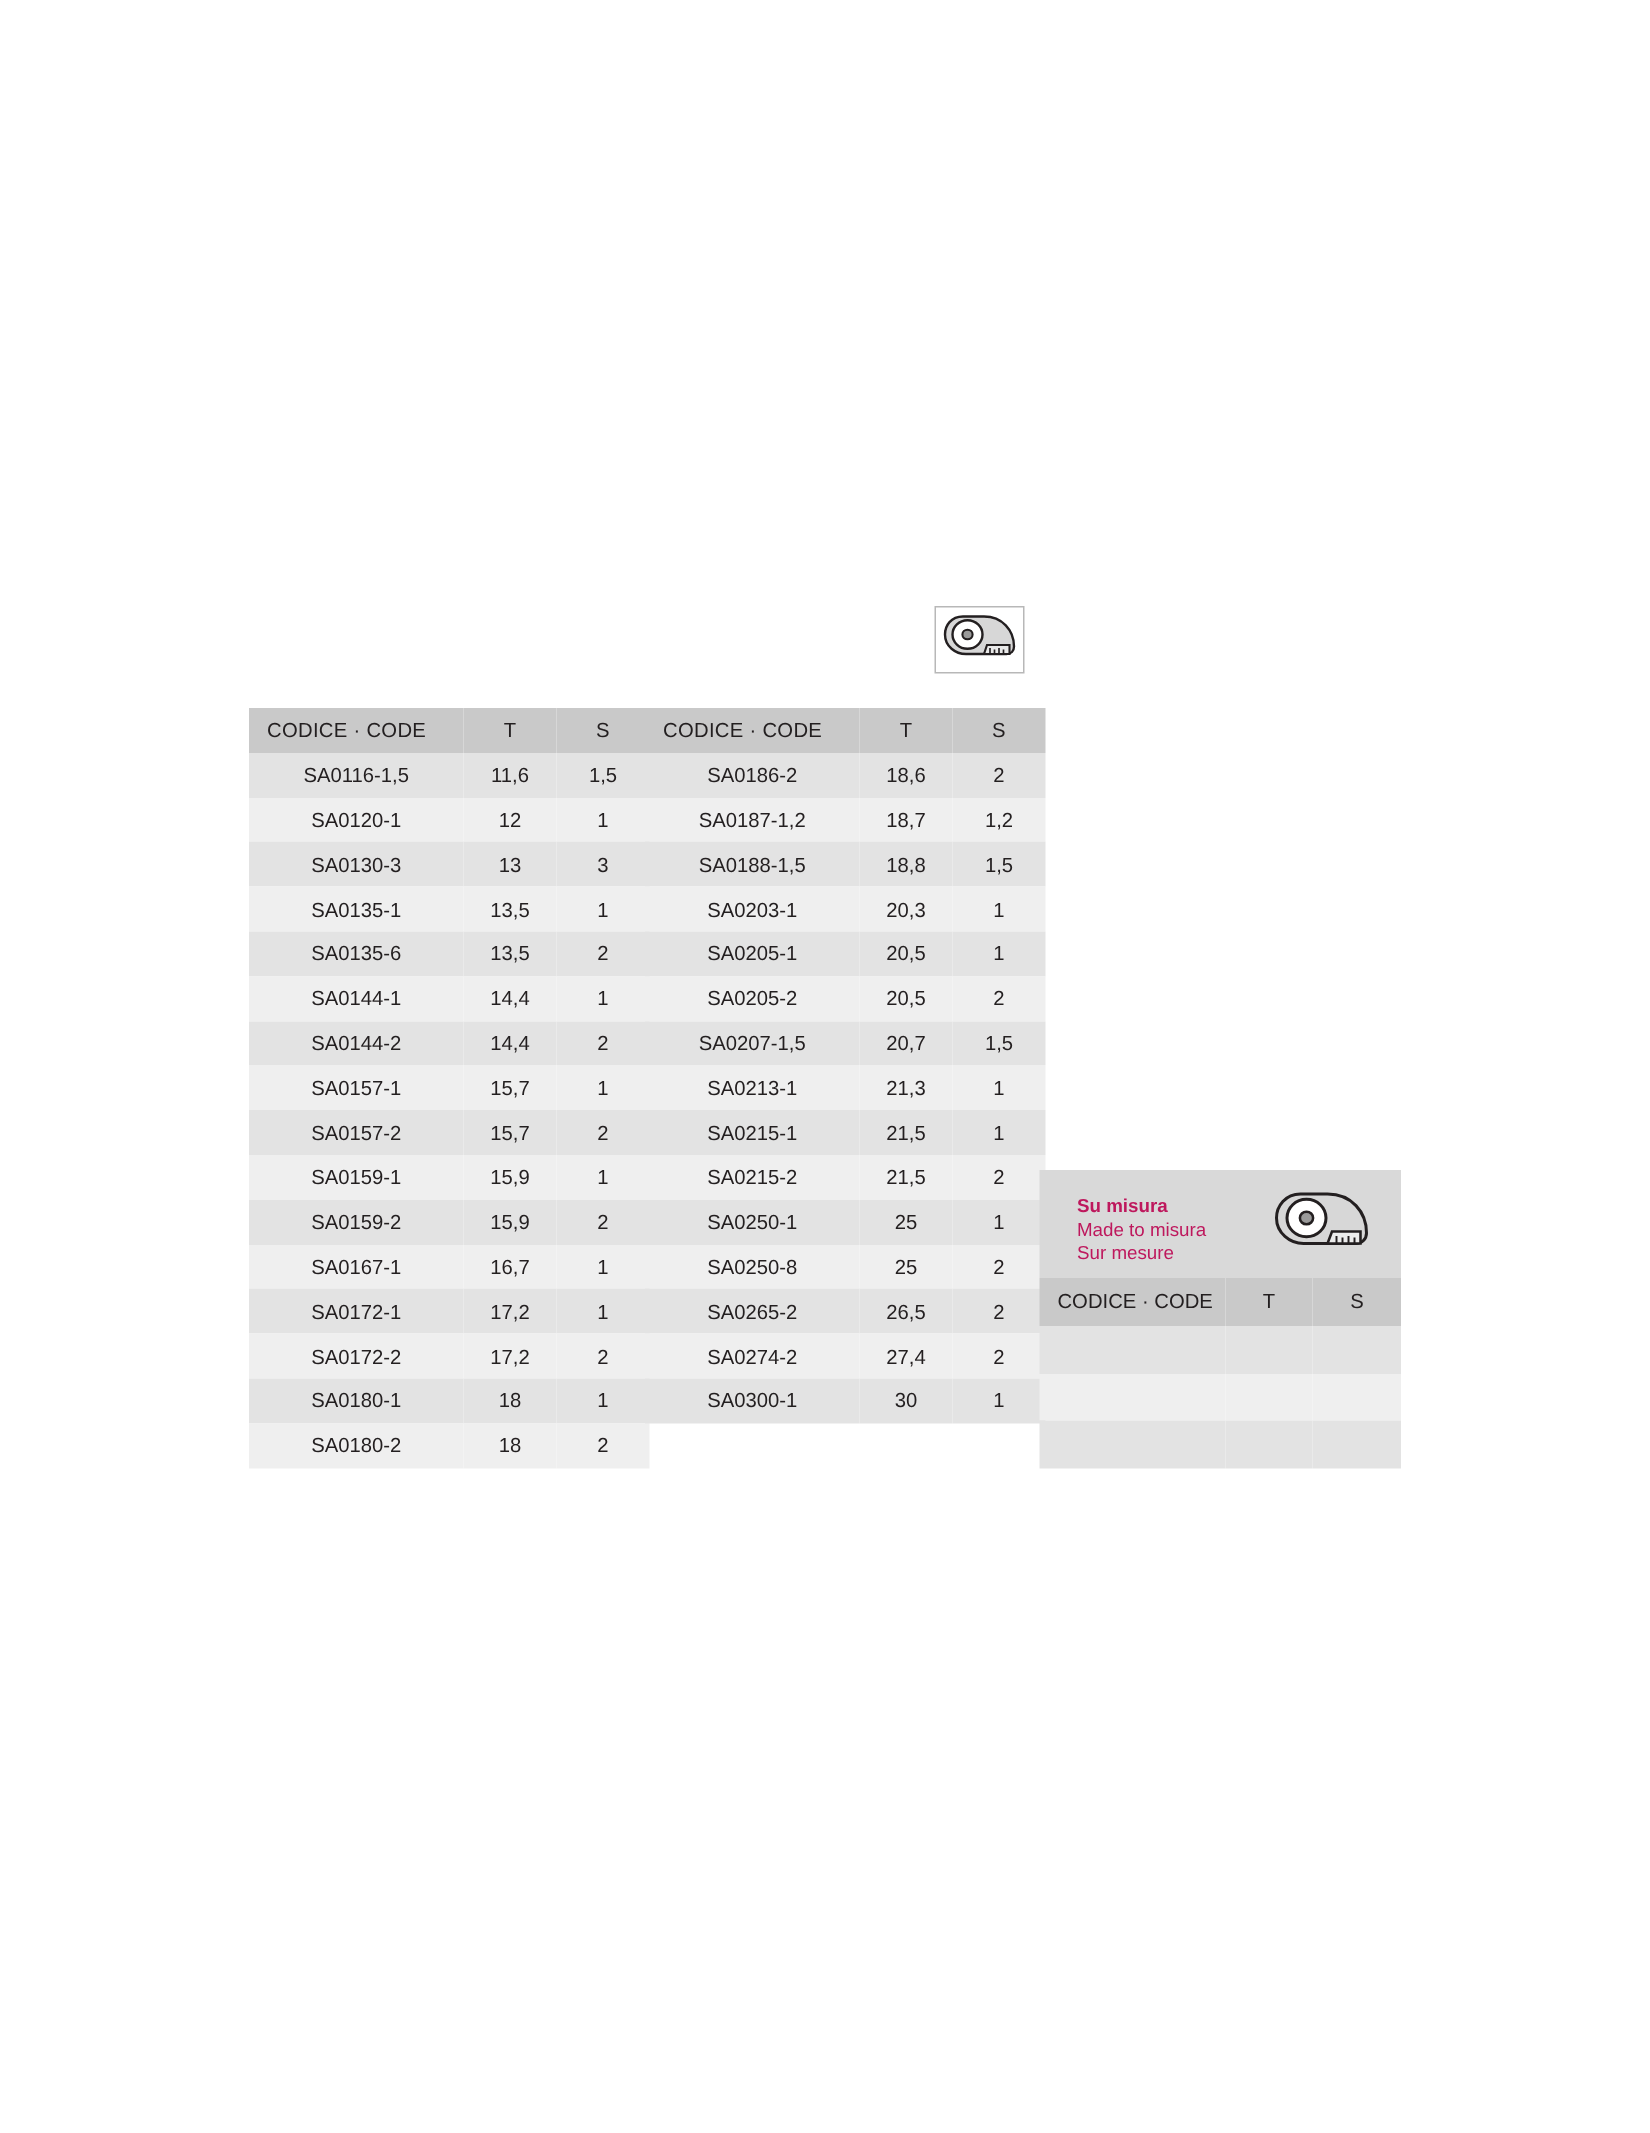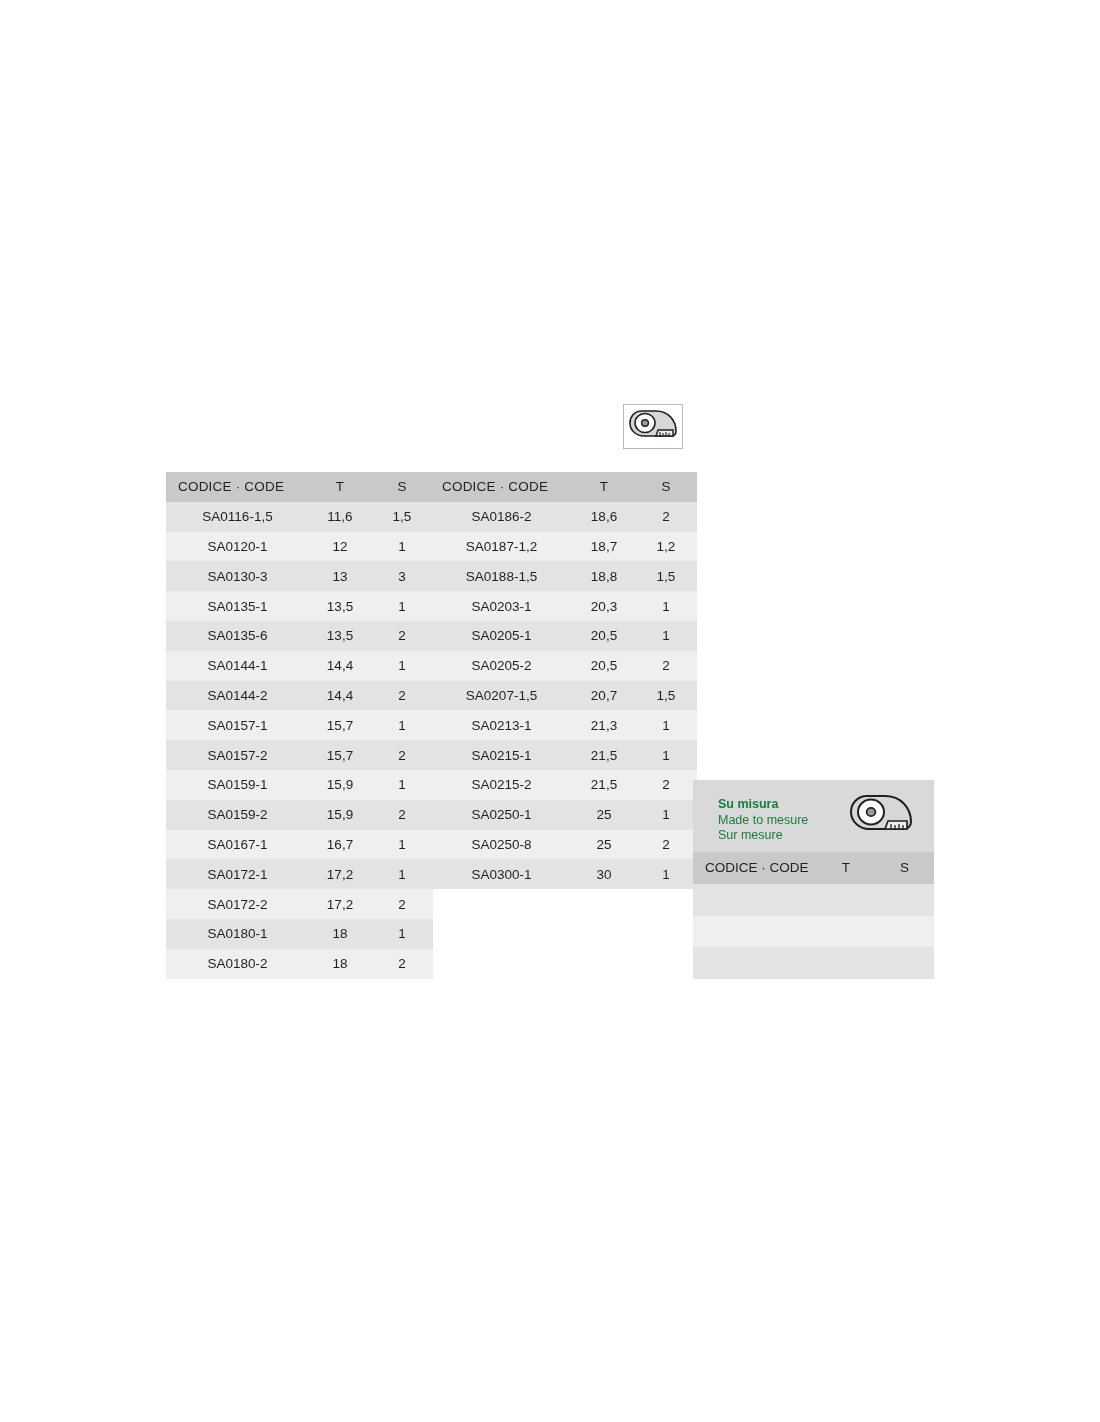--- a/index.html
+++ b/index.html
@@ -81,21 +81,21 @@
     background: #d9d9d9;
     height: 72px;
     box-sizing: border-box;
   }
   .mtm-head .labels {
     position: absolute;
     left: 25px;
     top: 17px;
     line-height: 15.5px;
     font-size: 12.5px;
-    color: #15803d;
+    color: #be185d;
   }
   .mtm-head .labels .bold { font-weight: bold; }
   .mtm-head .tape {
     position: absolute;
     right: 16px;
     top: 10px;
   }
   .mtm table {
     border-collapse: collapse;
     width: 241px;
@@ -294,32 +294,42 @@
         <td class="c-code">SA0250-1</td>
         <td class="c-t">25</td>
         <td class="c-s">1</td>
       </tr>
       <tr>
         <td class="c-code">SA0250-8</td>
         <td class="c-t">25</td>
         <td class="c-s">2</td>
       </tr>
       <tr>
+        <td class="c-code">SA0265-2</td>
+        <td class="c-t">26,5</td>
+        <td class="c-s">2</td>
+      </tr>
+      <tr>
+        <td class="c-code">SA0274-2</td>
+        <td class="c-t">27,4</td>
+        <td class="c-s">2</td>
+      </tr>
+      <tr>
         <td class="c-code">SA0300-1</td>
         <td class="c-t">30</td>
         <td class="c-s">1</td>
       </tr>
     </tbody>
 </table>
 
 <div class="mtm">
   <div class="mtm-head">
     <div class="labels">
       <div class="bold">Su misura</div>
-      <div>Made to mesure</div>
+      <div>Made to misura</div>
       <div>Sur mesure</div>
     </div>
     <div class="tape">
       <svg width="72" height="54" viewBox="0 0 72 54">
         <g transform="translate(3,4)">
           <path d="M18 2 C8 2 2 10 2 18 C2 28 11 35 20 35 L55 35 C59 35 62 32 62 28 C62 14 52 2 36 2 Z" fill="#d7d7d7" stroke="#231f20" stroke-width="2" stroke-linejoin="round"></path>
           <ellipse cx="22" cy="18" rx="13" ry="12.5" fill="#ffffff" stroke="#231f20" stroke-width="2"></ellipse>
           <ellipse cx="22" cy="18" rx="4.4" ry="4.2" fill="#9a9a9a" stroke="#231f20" stroke-width="1.7"></ellipse>
           <path d="M36 35 L58 35 L58 27 L39 27 Z" fill="#ececec" stroke="#231f20" stroke-width="1.7"></path>
           <g stroke="#231f20" stroke-width="1.3">

